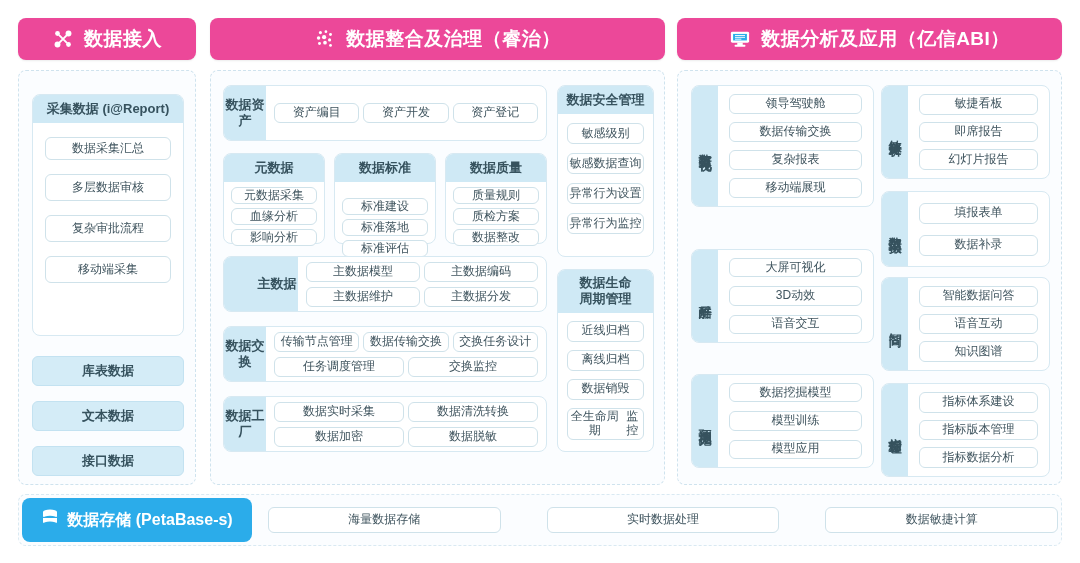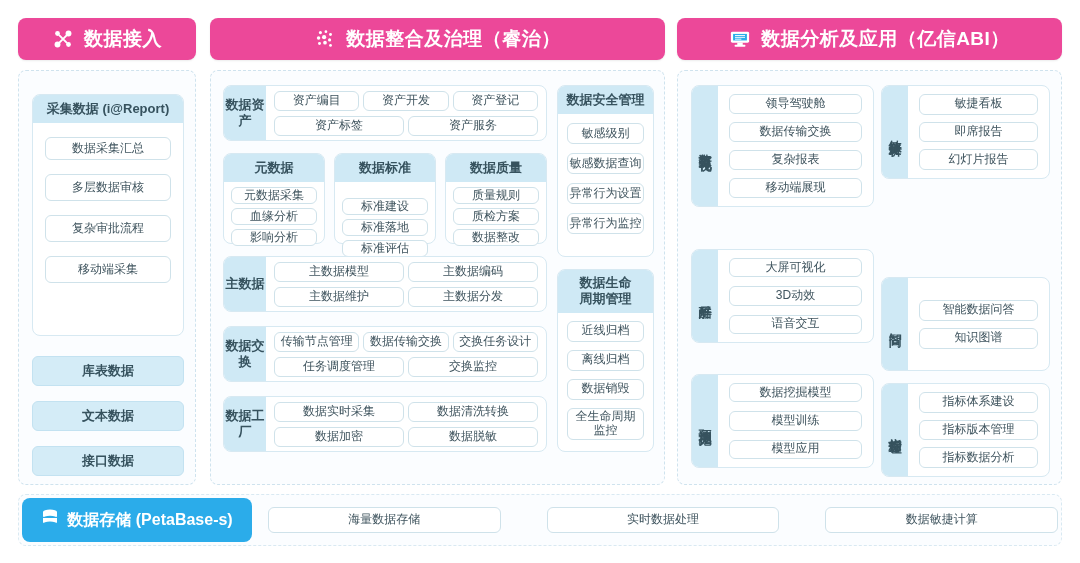--- a/index.html
+++ b/index.html
@@ -130,24 +130,20 @@
     <div class="abs grp" style="left:12px;top:14px;width:324px;height:56px;">
       <div class="vlabel" style="width:42px;">
         <span>数据资产</span>
       </div>
       <div class="body">
         <div class="row">
           <div class="pill">资产编目</div>
           <div class="pill">资产开发</div>
           <div class="pill">资产登记</div>
         </div>
-        <div class="row">
-          <div class="pill">资产标签</div>
-          <div class="pill">资产服务</div>
-        </div>
       </div>
     </div>
 
     <div class="abs card" style="left:12px;top:82px;width:102px;height:91px;">
       <div class="cardhdr">元数据</div>
       <div style="padding:5px 7px;display:flex;flex-direction:column;gap:4px;">
         <div class="pill" style="height:17px;">元数据采集</div>
         <div class="pill" style="height:17px;">血缘分析</div>
         <div class="pill" style="height:17px;">影响分析</div>
       </div>
@@ -163,21 +159,21 @@
     <div class="abs card" style="left:234px;top:82px;width:102px;height:91px;">
       <div class="cardhdr">数据质量</div>
       <div style="padding:5px 7px;display:flex;flex-direction:column;gap:4px;">
         <div class="pill" style="height:17px;">质量规则</div>
         <div class="pill" style="height:17px;">质检方案</div>
         <div class="pill" style="height:17px;">数据整改</div>
       </div>
     </div>
 
     <div class="abs grp" style="left:12px;top:185px;width:324px;height:56px;">
-      <div class="vlabel" style="width:42px;">
+      <div class="vlabel" style="width:42px;padding-left:32px;">
         <span>主数据</span>
       </div>
       <div class="body">
         <div class="row">
           <div class="pill">主数据模型</div>
           <div class="pill">主数据编码</div>
         </div>
         <div class="row">
           <div class="pill">主数据维护</div>
           <div class="pill">主数据分发</div>
@@ -230,21 +226,21 @@
 
     <div class="abs card" style="left:346px;top:198px;width:97px;height:183px;">
       <div class="cardhdr" style="line-height:1.25;">
         <div>数据生命</div>
         <div>周期管理</div>
       </div>
       <div style="padding:8px 9px;display:flex;flex-direction:column;gap:8px;">
         <div class="pill" style="height:21px;">近线归档</div>
         <div class="pill" style="height:21px;">离线归档</div>
         <div class="pill" style="height:21px;text-align:center;">数据销毁</div>
-        <div class="pill" style="height:32px;flex-direction:column;">
+        <div class="pill" style="height:32px;flex-direction:row;">
           <span>全生命周期</span>
           <span>监控</span>
         </div>
       </div>
     </div>
   </div>
 
   <div class="abs hdr" style="left:677px;top:18px;width:385px;">
     <span class="glyph">
       <svg width="22" height="20" viewBox="0 0 24 22">
@@ -298,27 +294,37 @@
       <div class="vlabel" style="width:26px;writing-mode:vertical-rl;letter-spacing:1px;">
         <span>敏捷分析</span>
       </div>
       <div class="body" style="gap:7px;padding:8px 11px;">
         <div class="pill" style="height:21px;">敏捷看板</div>
         <div class="pill" style="height:21px;">即席报告</div>
         <div class="pill" style="height:21px;">幻灯片报告</div>
       </div>
     </div>
 
+    <div class="abs grp" style="left:203px;top:120px;width:169px;height:76px;">
+      <div class="vlabel" style="width:26px;writing-mode:vertical-rl;letter-spacing:1px;">
+        <span>数据填报</span>
+      </div>
+      <div class="body" style="gap:11px;padding:8px 11px;">
+        <div class="pill" style="height:21px;">填报表单</div>
+        <div class="pill" style="height:21px;">数据补录</div>
+      </div>
+    </div>
 
     <div class="abs grp" style="left:203px;top:206px;width:169px;height:94px;">
       <div class="vlabel" style="width:26px;writing-mode:vertical-rl;letter-spacing:1px;">
         <span>智问</span>
       </div>
       <div class="body" style="gap:7px;padding:8px 11px;">
         <div class="pill" style="height:21px;">智能数据问答</div>
+        <div class="pill" style="height:21px;">语音互动</div>
         <div class="pill" style="height:21px;">知识图谱</div>
       </div>
     </div>
 
     <div class="abs grp" style="left:203px;top:312px;width:169px;height:94px;">
       <div class="vlabel" style="width:26px;writing-mode:vertical-rl;letter-spacing:1px;">
         <span>指标管理</span>
       </div>
       <div class="body" style="gap:7px;padding:8px 11px;">
         <div class="pill" style="height:21px;">指标体系建设</div>

